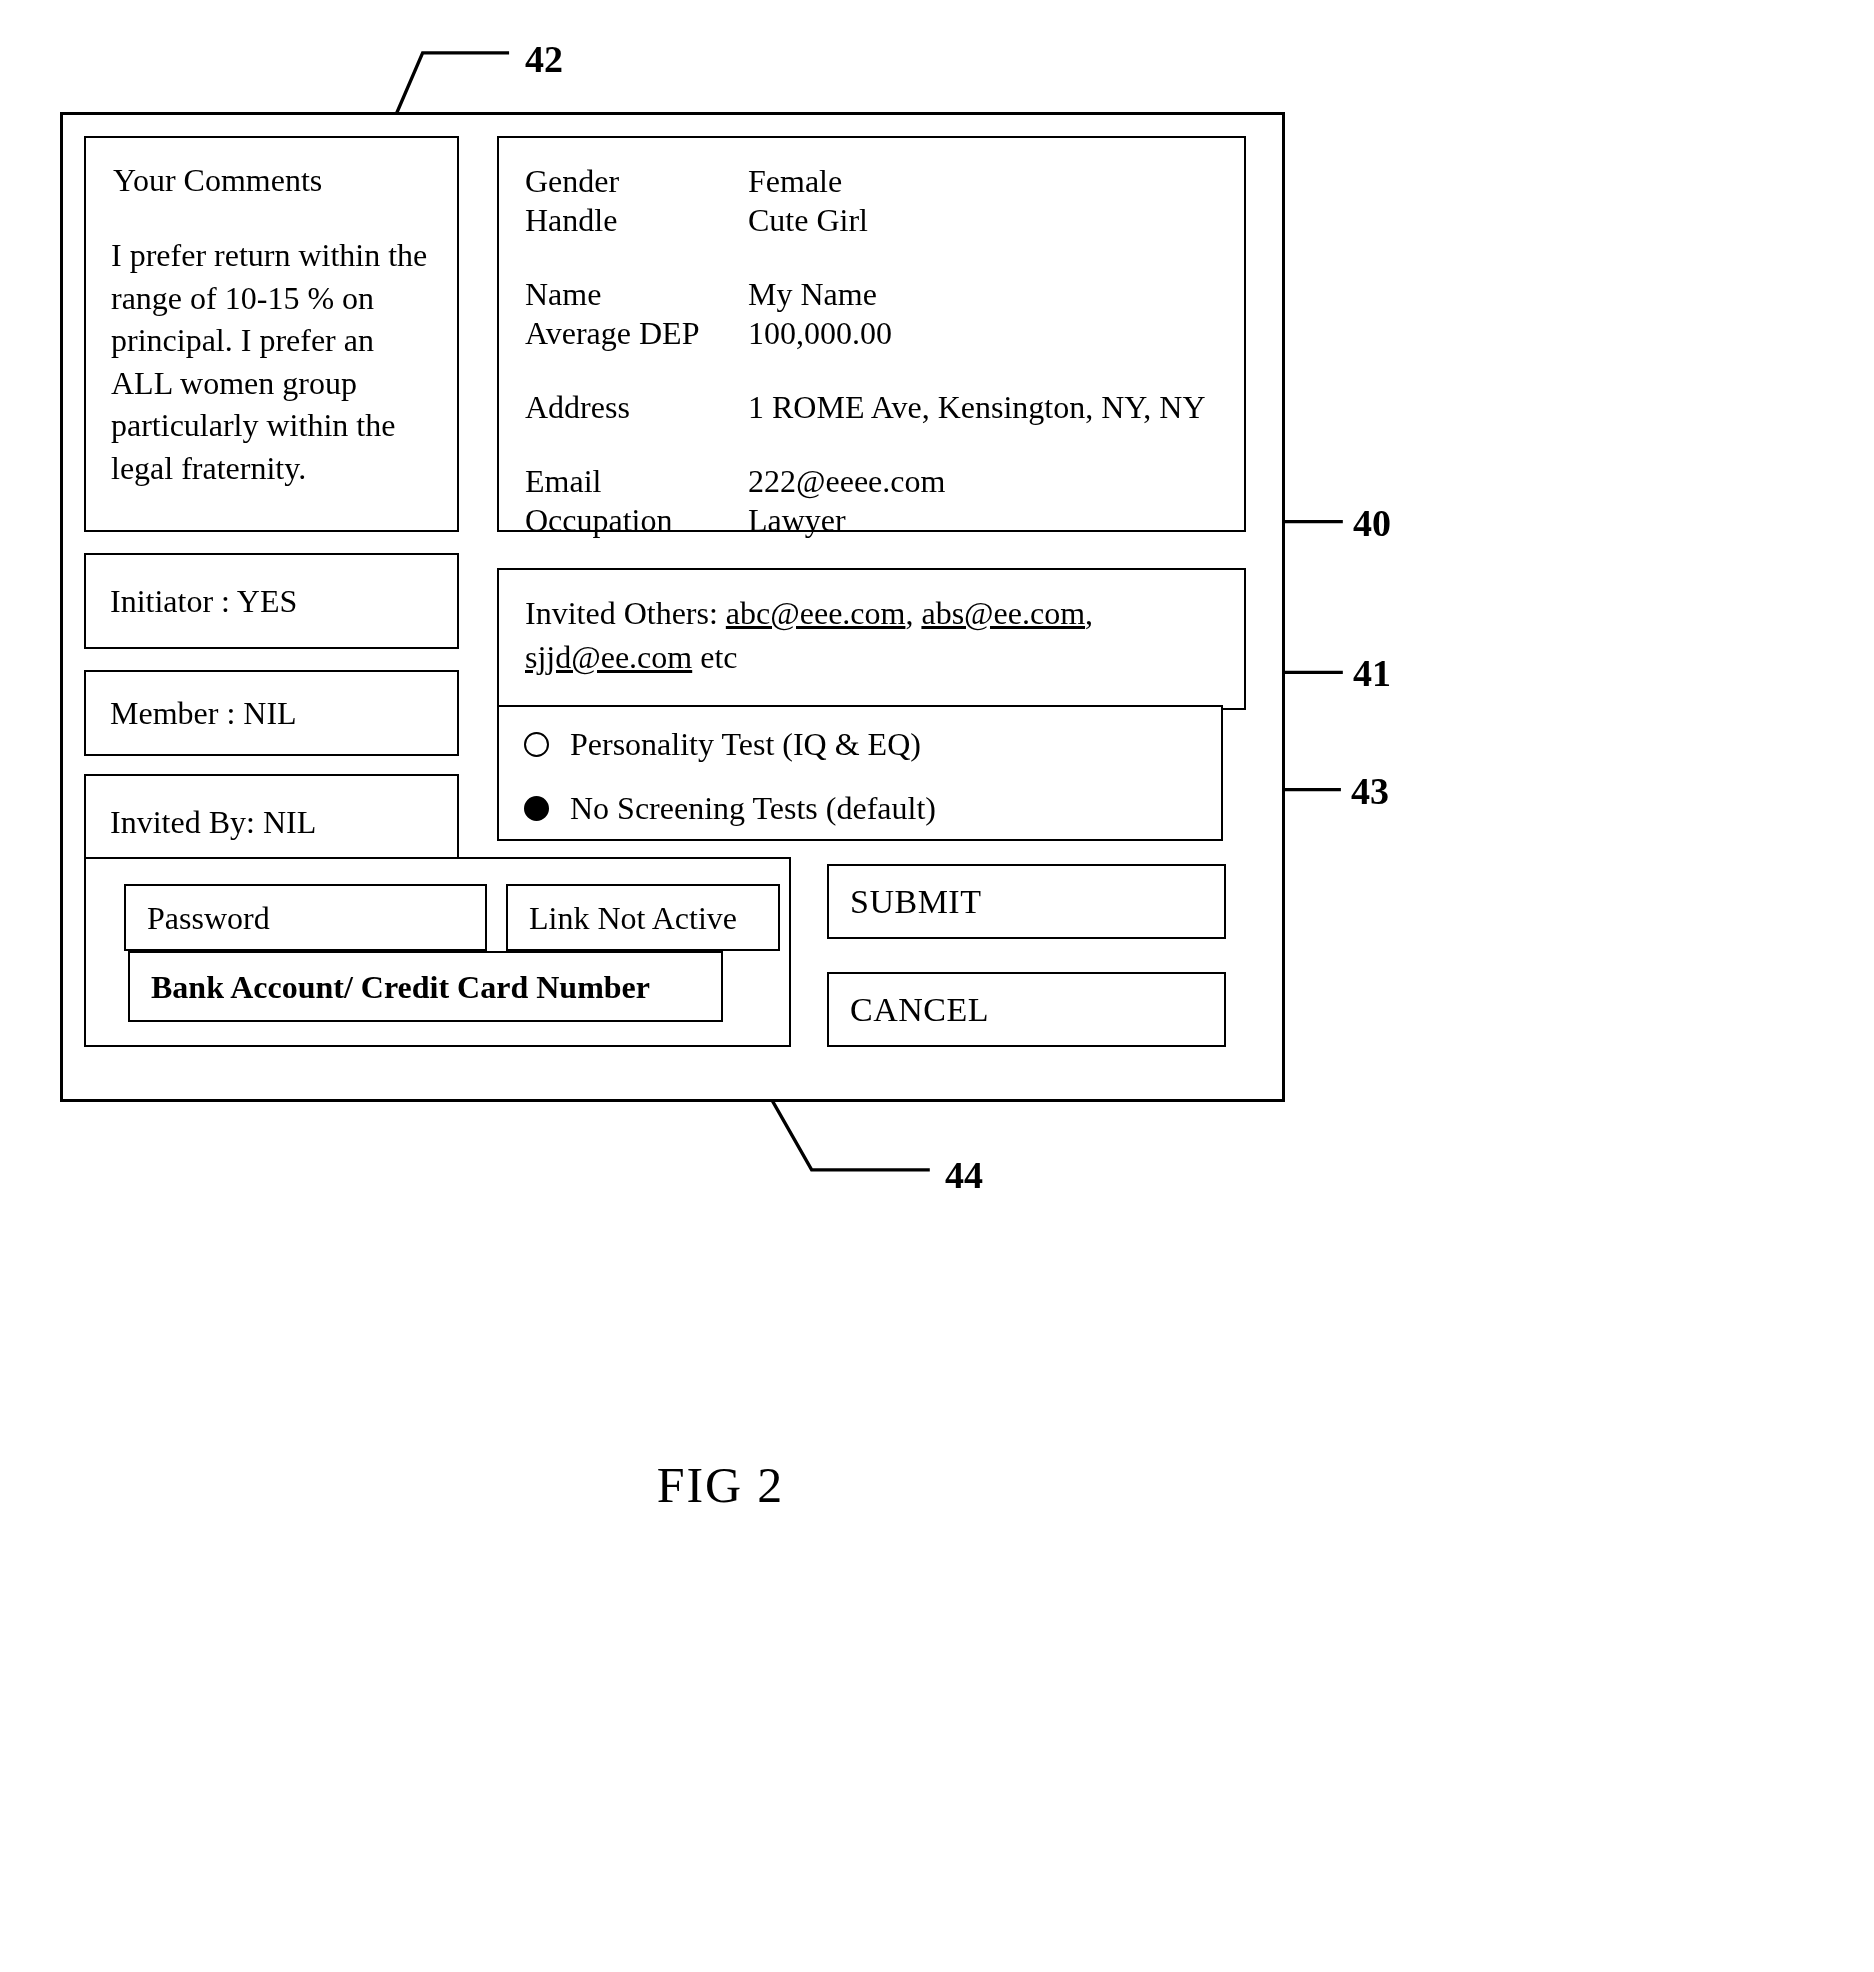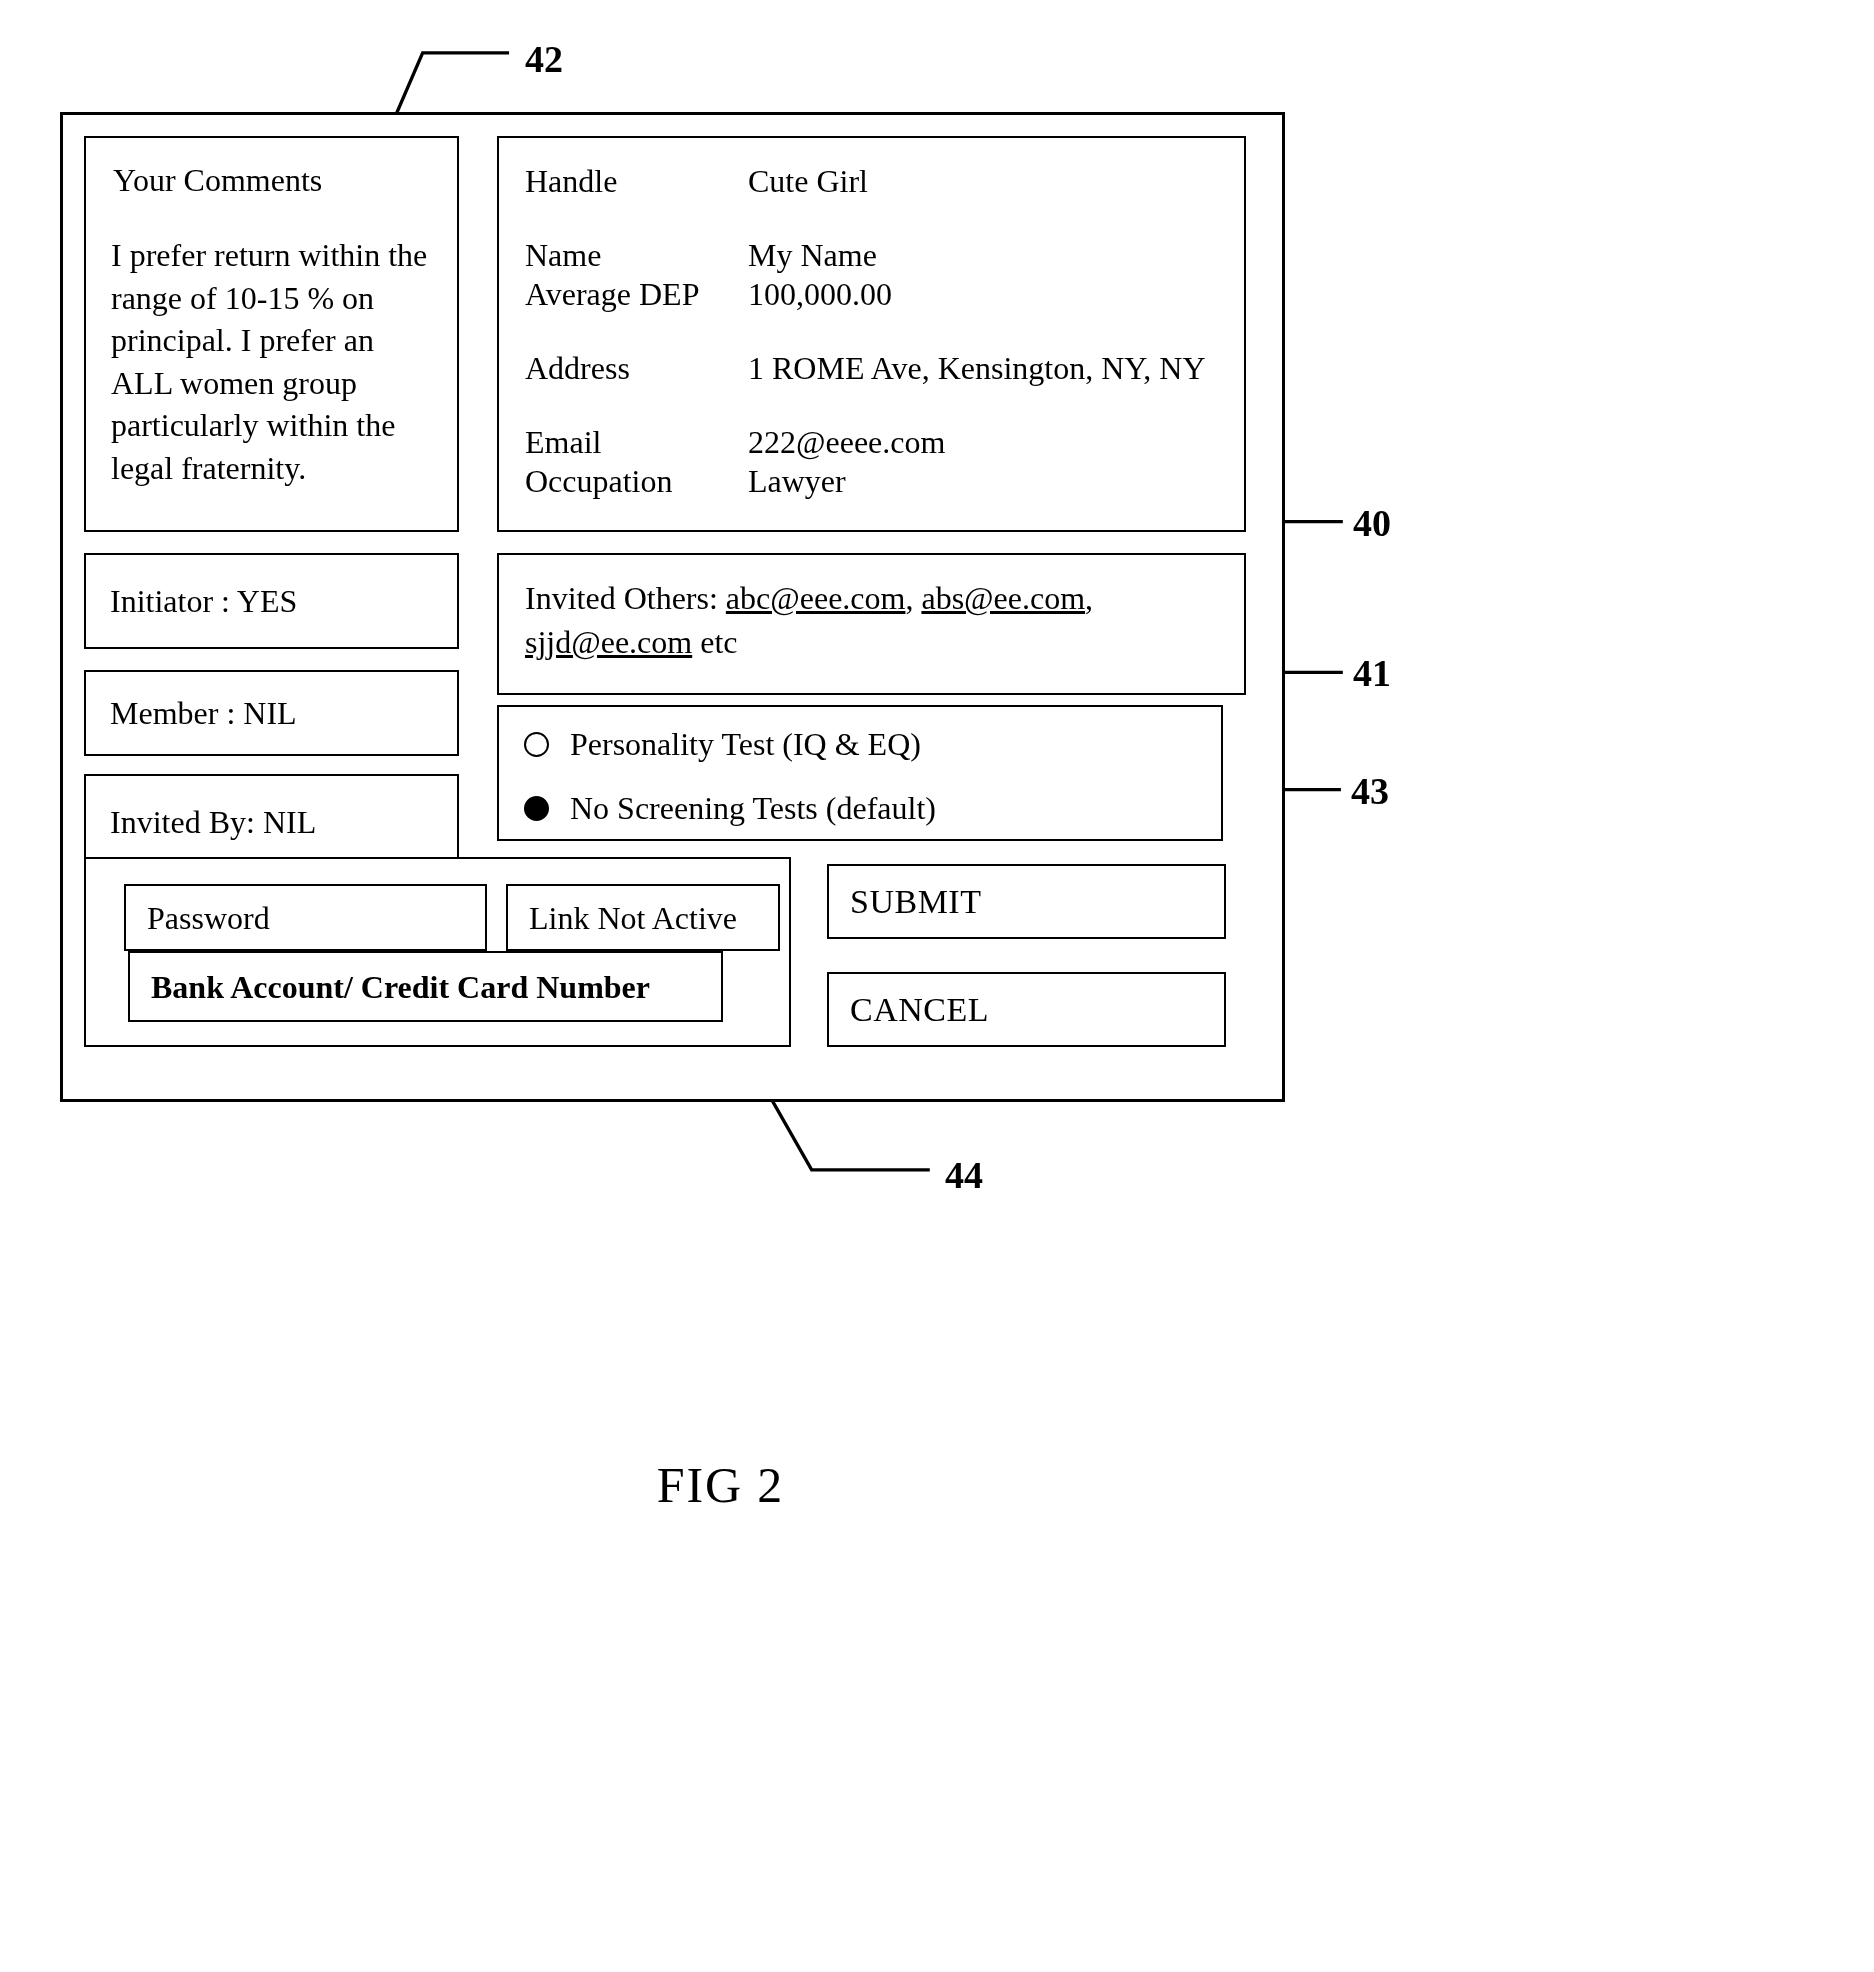--- a/index.html
+++ b/index.html
@@ -65,21 +65,21 @@
   #initiator-box  { left: 21px; top: 438px; width: 375px; height: 96px; }
   #member-box     { left: 21px; top: 555px; width: 375px; height: 86px; }
   #invited-by-box { left: 21px; top: 659px; width: 375px; height: 96px; }
   .status-text {
     position: absolute; left: 24px; top: 50%;
     transform: translateY(-50%);
     font-size: 32px; white-space: nowrap;
   }
 
   
-  #invited-others-box { left: 434px; top: 438px; width: 749px; height: 142px; }
+  #invited-others-box { left: 434px; top: 453px; width: 749px; height: 142px; }
   .invited-text {
     position: absolute; left: 26px; top: 21px; right: 13.4px;
     font-size: 32px; line-height: 1.38;
   }
   .invited-text .lnk { text-decoration: underline; }
 
   
   #screening-box { left: 434px; top: 590px; width: 726px; height: 136px; }
   .radio-row {
     position: absolute; left: 25px;
@@ -170,20 +170,24 @@
   <div class="outer-frame">
 
     <div class="box" id="comments-panel">
       <div class="comments-title">Your Comments</div>
       <div class="comments-body">I prefer return within the range of 10-15 % on principal. I prefer an ALL women group particularly within the legal fraternity.</div>
     </div>
 
     <div class="box" id="profile-panel">
       <div class="profile-rows" id="profile-rows">
           <div class="prow">
+            <span class="pk">Gender</span>
+            <span class="pv">Female</span>
+          </div>
+          <div class="prow">
             <span class="pk">Handle</span>
             <span class="pv">Cute Girl</span>
           </div>
           <div class="prow gap"></div>
           <div class="prow">
             <span class="pk">Name</span>
             <span class="pv">My Name</span>
           </div>
           <div class="prow">
             <span class="pk">Average DEP</span>

